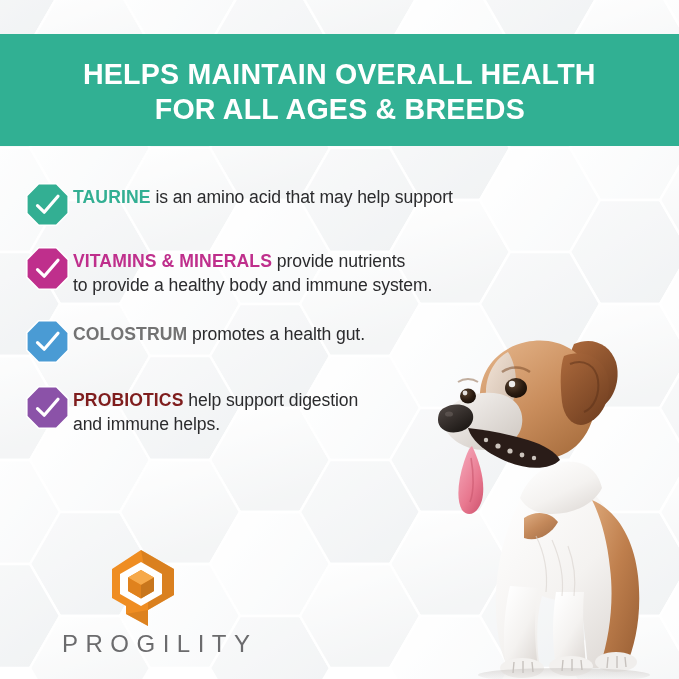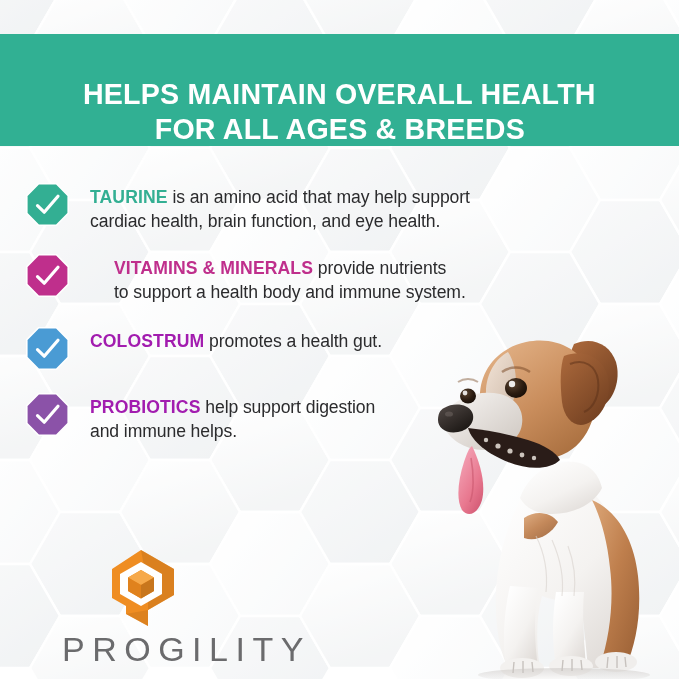--- a/index.html
+++ b/index.html
@@ -11,73 +11,73 @@
   }
   #stage{position:relative;width:679px;height:679px;overflow:hidden;background:#fdfdfd;}
 
   
   #hexbg{position:absolute;inset:0;width:679px;height:679px;}
 
   
   .banner{
     position:absolute;left:0;top:34px;width:679px;height:112px;
     background:#31b093;
-    display:flex;flex-direction:column;align-items:center;justify-content:flex-end;
+    display:flex;flex-direction:column;align-items:center;justify-content:center;
     box-sizing:border-box;padding-top:2px;
   }
   .banner-line{
     color:#ffffff;
     font-weight:bold;
     font-size:29.5px;
     letter-spacing:0.2px;
     line-height:35px;
     text-align:center;
     white-space:nowrap;
     font-stretch:condensed;
     transform:scaleX(0.97);
   }
 
   
   .bullets{position:absolute;left:26px;top:182px;width:560px;}
   .bullet{position:relative;display:flex;align-items:flex-start;}
   .bullet.b1{margin-bottom:20px;}
-  .bullet.b2{margin-bottom:22px;gap:24px;}
+  .bullet.b2{margin-bottom:22px;}
   .bullet.b3{margin-bottom:22px;}
 
   .badge{
     flex:0 0 auto;
     width:43px;height:43px;
     margin-top:1px;
     position:relative;
   }
   .badge svg{display:block;width:43px;height:43px;}
 
   .btext{
-    margin-left:21px;
+    margin-left:4px;
     font-size:17.6px;
     line-height:24px;
     color:#2b2b2d;
     letter-spacing:-0.1px;
     padding-top:3px;
   }
   .kw{font-weight:bold;letter-spacing:0.1px;}
   .kw.taurine{color:#33af93;}
   .kw.vitamins{color:#bf2f8c;}
-  .kw.colostrum{color:#a21caf;}
-  .kw.probiotics{color:#a21caf;}
+  .kw.colostrum{color:#737373;}
+  .kw.probiotics{color:#7f1d1d;}
 
   
   #dog{position:absolute;left:424px;top:300px;width:258px;height:379px;}
 
   
   #logo{position:absolute;left:62px;top:548px;width:230px;height:118px;}
   #logo-mark{position:absolute;left:42px;top:0;width:74px;height:80px;}
   #logo-word{
     position:absolute;left:0;top:82px;width:230px;
-    font-size:34px;font-weight:normal;
+    font-size:24px;font-weight:normal;
     letter-spacing:7.5px;
     color:#6b6b6d;
     white-space:nowrap;
   }
 </style>
 </head>
 <body>
 
 <div id="stage">
 
@@ -187,34 +187,33 @@
 
     <div class="bullet b1">
       <div class="badge">
         <svg viewBox="0 0 43 43">
           <polygon points="12.6,0.8 30.4,0.8 42.2,12.6 42.2,30.4 30.4,42.2 12.6,42.2 0.8,30.4 0.8,12.6" fill="#33af93" stroke="#ffffff" stroke-width="1.6"></polygon>
           <path d="M11.5,22.6 L18.2,29.2 L32.0,13.2" fill="none" stroke="#ffffff" stroke-width="3.2" stroke-linecap="round" stroke-linejoin="round"></path>
         </svg>
       </div>
       <div class="btext">
         <span class="kw taurine">TAURINE</span><span> is an amino acid that may help support</span><br>
-        <span>cardiac health, brain function, and eye health.</span>
       </div>
     </div>
 
     <div class="bullet b2">
       <div class="badge">
         <svg viewBox="0 0 43 43">
           <polygon points="12.6,0.8 30.4,0.8 42.2,12.6 42.2,30.4 30.4,42.2 12.6,42.2 0.8,30.4 0.8,12.6" fill="#bf2f8c" stroke="#ffffff" stroke-width="1.6"></polygon>
           <path d="M11.5,22.6 L18.2,29.2 L32.0,13.2" fill="none" stroke="#ffffff" stroke-width="3.2" stroke-linecap="round" stroke-linejoin="round"></path>
         </svg>
       </div>
       <div class="btext">
         <span class="kw vitamins">VITAMINS &amp; MINERALS</span><span> provide nutrients</span><br>
-        <span>to support a health body and immune system.</span>
+        <span>to provide a healthy body and immune system.</span>
       </div>
     </div>
 
     <div class="bullet b3">
       <div class="badge">
         <svg viewBox="0 0 43 43">
           <polygon points="12.6,0.8 30.4,0.8 42.2,12.6 42.2,30.4 30.4,42.2 12.6,42.2 0.8,30.4 0.8,12.6" fill="#4a9bd4" stroke="#ffffff" stroke-width="1.6"></polygon>
           <path d="M11.5,22.6 L18.2,29.2 L32.0,13.2" fill="none" stroke="#ffffff" stroke-width="3.2" stroke-linecap="round" stroke-linejoin="round"></path>
         </svg>
       </div>

